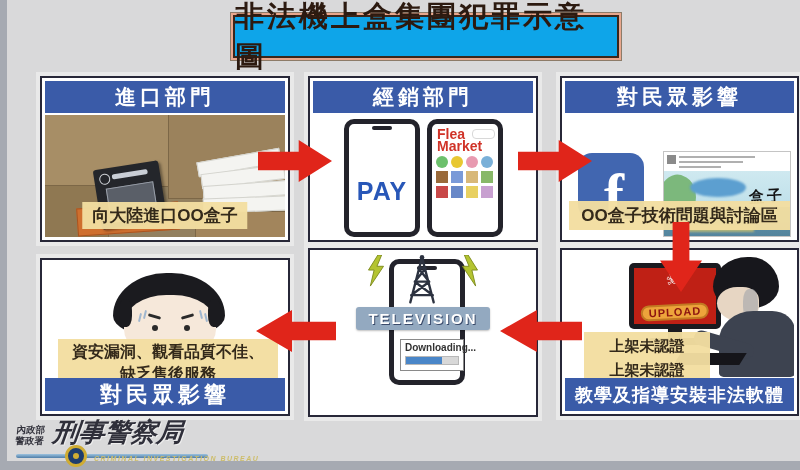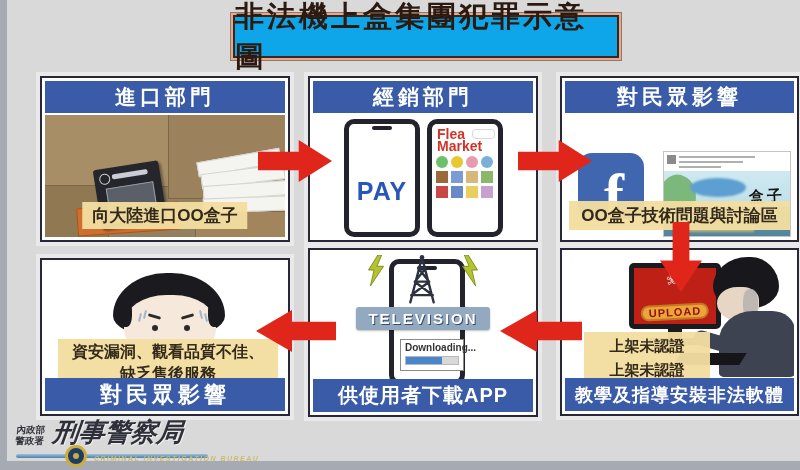--- a/index.html
+++ b/index.html
@@ -310,21 +310,20 @@
         <polygon points="12,0 2,16 8,16 4,33 18,12 11,12 16,0" fill="#b4c431" stroke="#7e8c1e" stroke-width="1"></polygon>
       </svg>
       <div class="tv-band">TELEVISION</div>
       <div class="dl-win">
         <div class="dl-text">Downloading...</div>
         <div class="dl-track">
           <div class="dl-fill"></div>
         </div>
       </div>
     </div>
-    <div class="box-footer foot-download">供使用者下載APP</div>
   </section>
 
   <section class="box" id="box-impact">
     <div class="content-b">
       <i class="hair6"></i>
       <i class="face6"></i>
       <i class="side-hair sh-l"></i>
       <i class="side-hair sh-r"></i>
       <i class="brow brow-l"></i>
       <i class="brow brow-r"></i>

